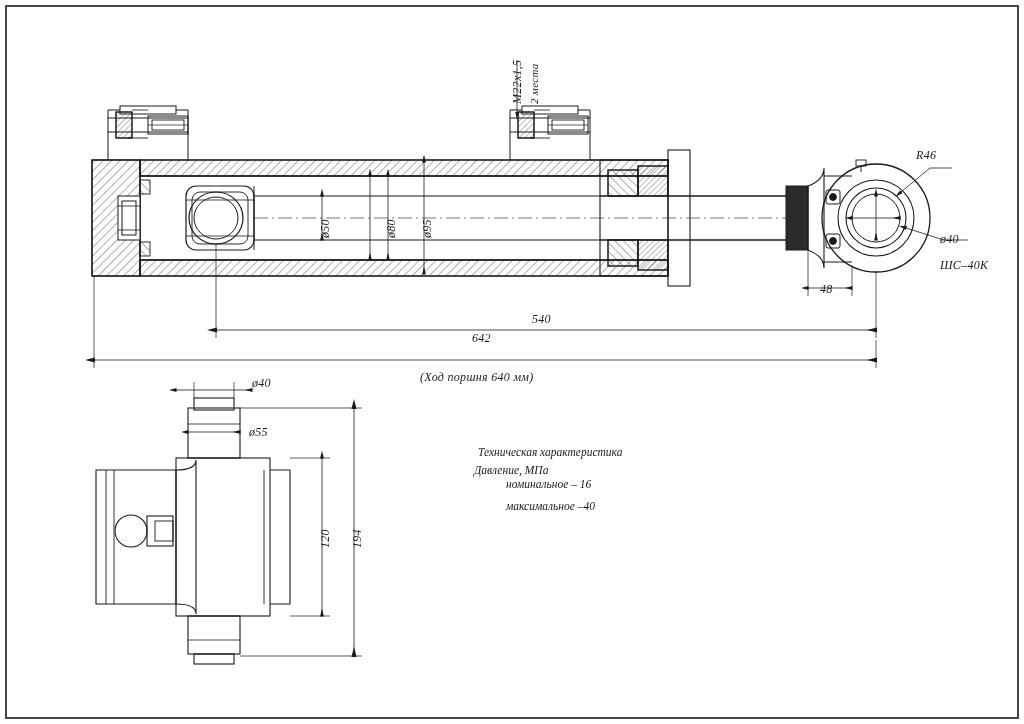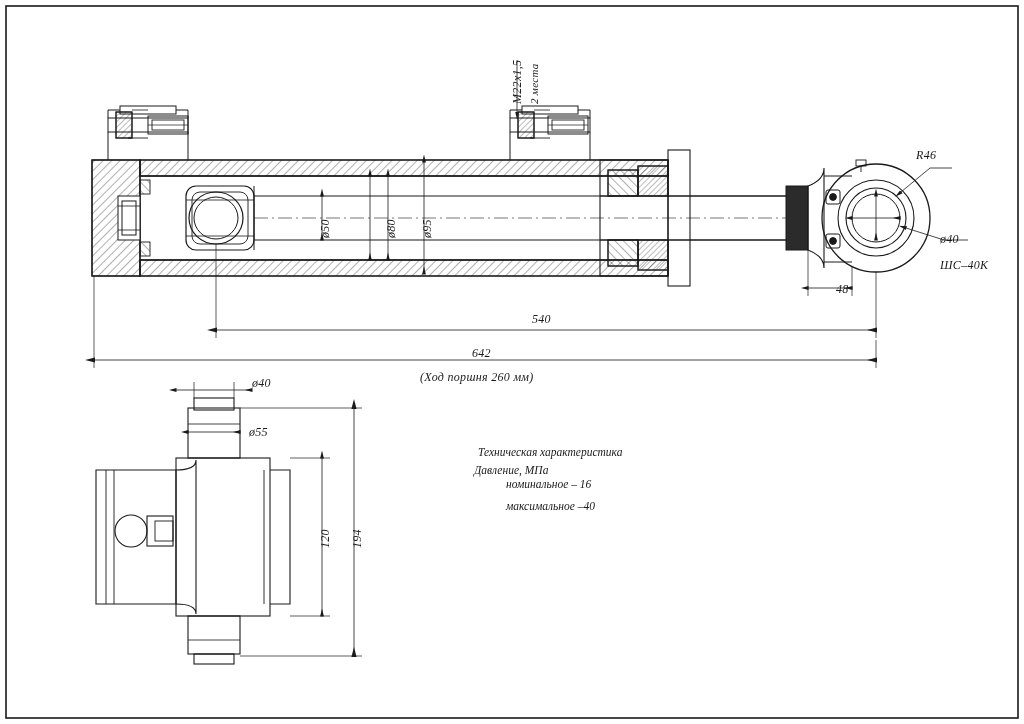--- a/index.html
+++ b/index.html
@@ -248,29 +248,29 @@
       <line x1="354" y1="408" x2="354" y2="656" stroke="#1a1a1a" stroke-width="0.8" marker-start="url(#ar)" marker-end="url(#ar)"></line>
     </g>
   </svg>
 
   <div class="lbl vert" style="left:510px; top:104px;">M22x1,5</div>
   <div class="lbl vert sm" style="left:528px; top:104px;">2 места</div>
 
   <div class="lbl" style="left:916px; top:148px;">R46</div>
   <div class="lbl" style="left:940px; top:232px;">ø40</div>
   <div class="lbl" style="left:940px; top:258px;">ШС–40К</div>
-  <div class="lbl" style="left:820px; top:282px;margin-left:16px;">48</div>
+  <div class="lbl" style="left:820px; top:282px;">48</div>
 
   <div class="lbl vert" style="left:318px; top:238px;">ø50</div>
   <div class="lbl vert" style="left:384px; top:238px;">ø80</div>
   <div class="lbl vert" style="left:420px; top:238px;">ø95</div>
 
   <div class="lbl" style="left:532px; top:312px;text-align:right;">540</div>
-  <div class="lbl" style="left:472px; top:346px;">642</div>
-  <div class="lbl" style="left:420px; top:370px;">(Ход поршня 260 мм)</div>
+  <div class="lbl" style="left:472px; top:331px;">642</div>
+  <div class="lbl" style="left:420px; top:370px;">(Ход поршня 640 мм)</div>
 
   <div class="lbl" style="left:252px; top:376px;">ø40</div>
   <div class="lbl" style="left:204px; top:425px;margin-left:45px;">ø55</div>
   <div class="lbl vert" style="left:318px; top:548px;">120</div>
   <div class="lbl vert" style="left:350px; top:548px;">194</div>
 
   <div class="spec" style="left:478px; top:446px;text-align:right;">Техническая характеристика</div>
   <div class="spec" style="left:474px; top:464px;text-align:center;">Давление, МПа</div>
   <div class="spec" style="left:506px; top:478px;">номинальное  – 16</div>
   <div class="spec" style="left:506px; top:500px;">максимальное –40</div>

